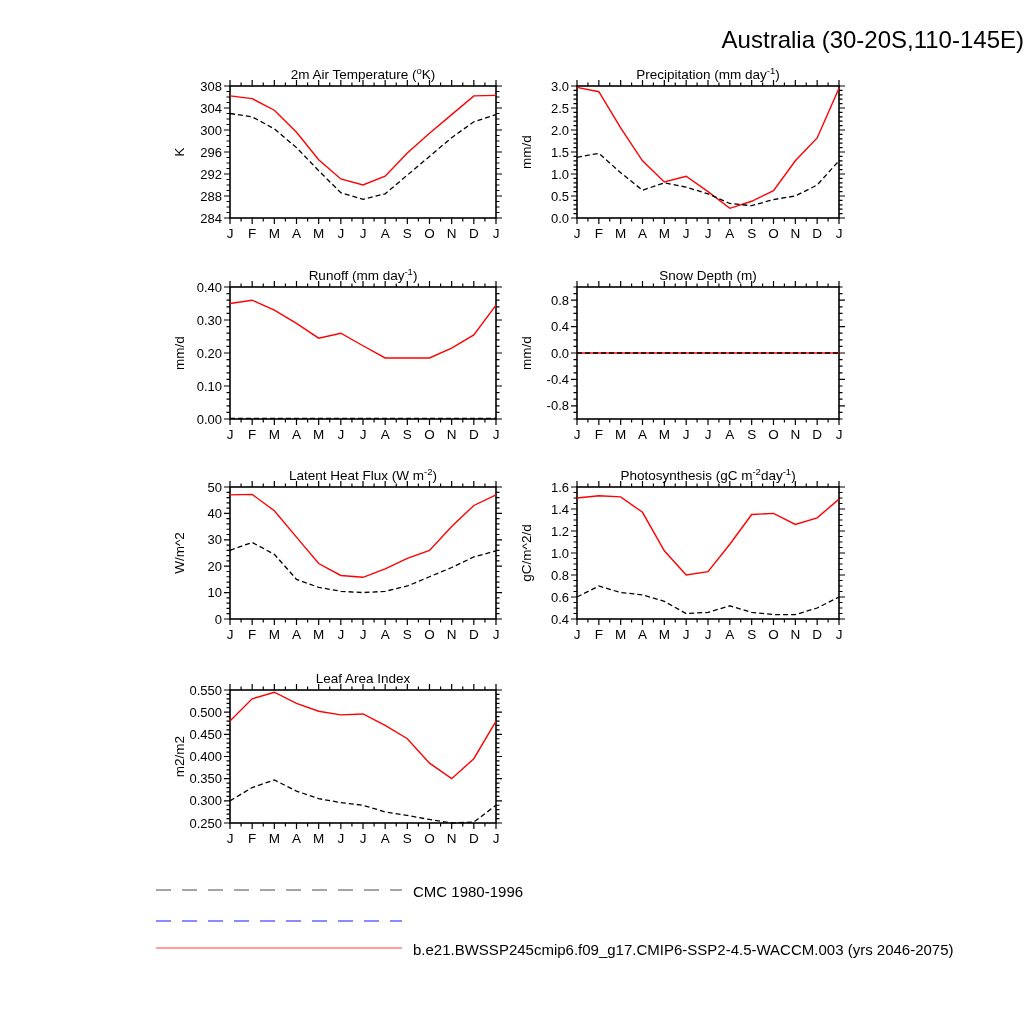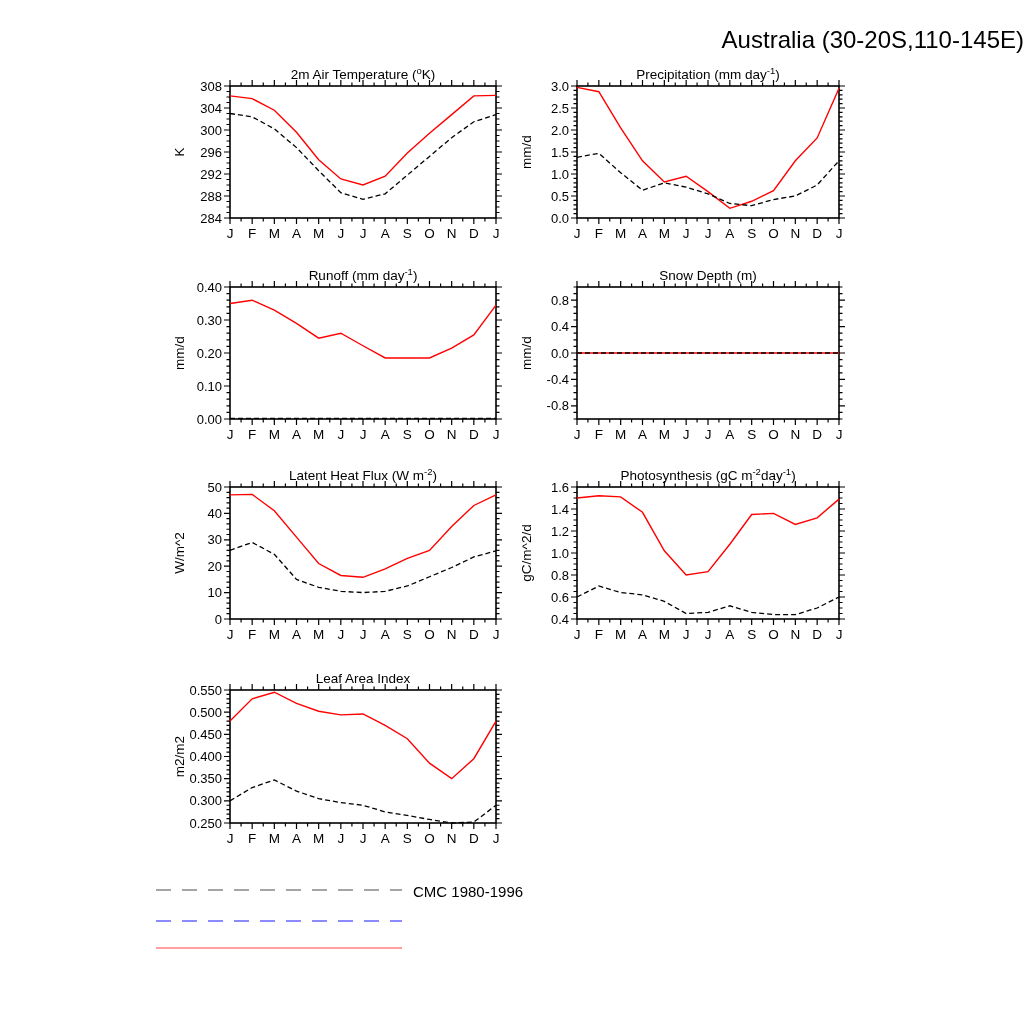--- a/index.html
+++ b/index.html
@@ -219,14 +219,15 @@
   </div>
   <div class="legend-row" style="top:914px">
     <svg class="lsample" width="248" height="14">
         <line x1="1" y1="7" x2="247" y2="7" stroke="#6666ff" stroke-width="1.6" stroke-dasharray="15,11"></line>
       </svg>
   </div>
   <div class="legend-row" style="top:941px">
     <svg class="lsample" width="248" height="14">
         <line x1="1" y1="7" x2="247" y2="7" stroke="#ff4040" stroke-width="1.2"></line>
       </svg>
+    <span class="llabel">b.e21.BWSSP245cmip6.f09_g17.CMIP6-SSP2-4.5-WACCM.003 (yrs 2046-2075)</span>
   </div>
 </div>
 
 </body></html>

